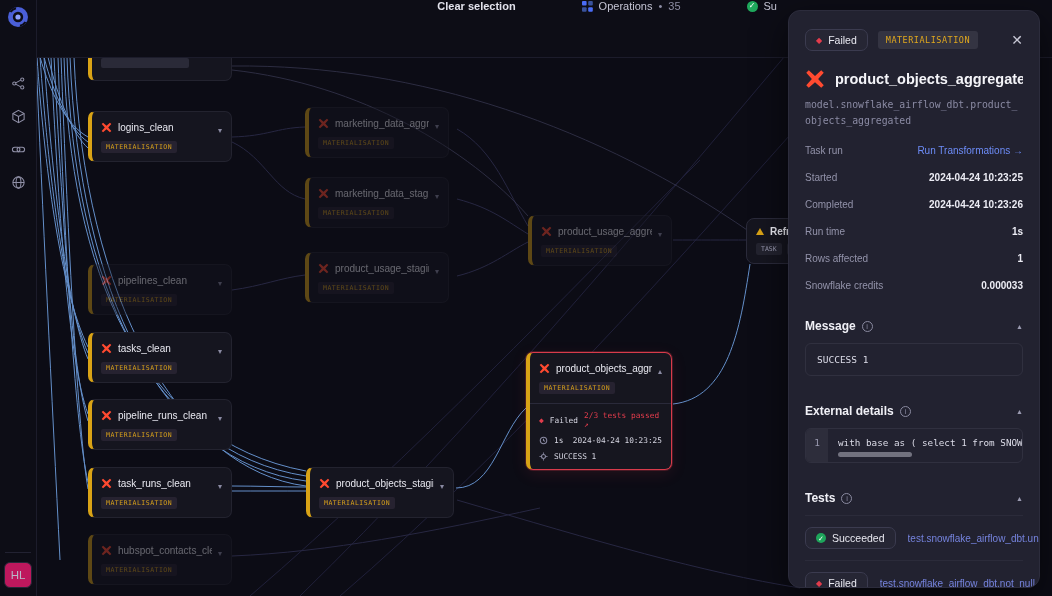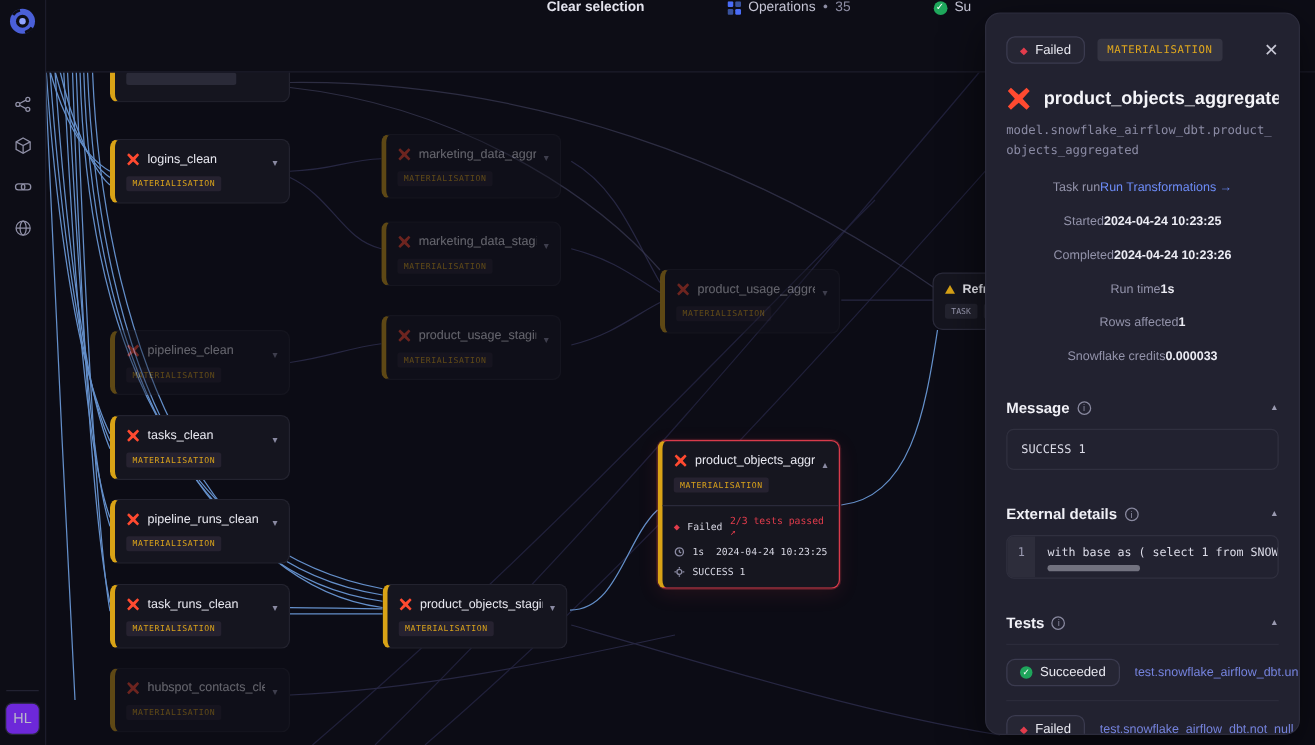--- a/index.html
+++ b/index.html
@@ -17,21 +17,21 @@
   #header { position:absolute; left:37px; top:0; right:0; height:58px; z-index:5;
     background:#0d0d16; border-bottom:1px solid #1c1c2b; display:flex; align-items:center; }
 
   .logo-wrap { margin-top:5px; width:24px; height:24px; }
   .side-icons { margin-top:42px; display:flex; flex-direction:column; gap:9px; align-items:center; }
   .side-icon { width:24px; height:24px; display:flex; align-items:center; justify-content:center;
     border-radius:5px; cursor:pointer; }
   .side-icon svg { stroke:#8f8fa6; fill:none; stroke-width:1.1; }
   .side-bottom { margin-top:auto; width:100%; display:flex; flex-direction:column; align-items:center; }
   .side-div { width:26px; border-top:1px solid #222232; margin-bottom:9px; }
-  .avatar { width:28px; height:26px; margin-bottom:8px; background:#6d28d9; border:1px solid #272738;
+  .avatar { width:28px; height:26px; margin-bottom:8px; background:#be185d; border:1px solid #272738;
     border-radius:6px; color:#b9b9c9; font-size:11.5px; display:flex; align-items:center; justify-content:center; }
 
   .htitles { padding-left:20px; }
   .htitle { font-size:14.5px; font-weight:700; color:#f2f2f7; letter-spacing:.1px; }
   .hsub { margin-top:4px; font-size:10.5px; color:#73738c; }
   .header-right { position:absolute; right:275px; top:0; height:58px; display:flex; align-items:flex-start; gap:22px; }
   .clear-sel { font-size:11px; color:#e2e2ec; font-weight:600; cursor:pointer; white-space:nowrap; }
   .chip { display:flex; align-items:center; gap:6px; font-size:11px; color:#c4c4d4; cursor:pointer; white-space:nowrap;margin-left:44px; }
   .chip .count { color:#8d8da4; }
   .ops-icon { width:11px; height:11px; display:inline-block; }
@@ -85,21 +85,21 @@
     padding:4px 10px; font-size:10.5px; color:#e8e8f0; background:rgba(255,255,255,.02); }
   .ptype { background:#343442; color:#e0a81e; font-family:"DejaVu Sans Mono", monospace; font-size:8.5px;
     letter-spacing:.5px; padding:4px 8px; border-radius:3px; }
   .p-close { margin-left:auto; color:#c9c9d6; font-size:14px; cursor:pointer; line-height:1; }
   .p-title-row { display:flex; align-items:center; gap:10px; margin-top:18px; }
   .p-title { font-size:14.5px; font-weight:700; color:#f4f4f8; white-space:nowrap; overflow:hidden; }
   .dbt-big { width:20px; height:20px; flex:none; }
   .p-sub { margin-top:8px; font-family:"DejaVu Sans Mono", monospace; font-size:9.8px; color:#8b8ba4;
     line-height:1.65; word-break:break-all; }
   .fields { margin-top:14px; }
-  .frow { display:flex; align-items:center; justify-content:center; margin:16px 0 11px 0; }
+  .frow { display:flex; align-items:center; justify-content:space-between; margin:16px 0 11px 0; }
   .flabel { font-size:10px; color:#9393aa; }
   .fvalue { font-size:10px; color:#ececf4; font-weight:700; }
   .fvalue.link { color:#6d8cf7; font-weight:500; cursor:pointer; }
   .sec-head { display:flex; align-items:center; gap:6px; margin-top:28px; font-size:12px; font-weight:700; color:#f0f0f6; }
   .info-i { width:11px; height:11px; border:1px solid #8a8aa0; border-radius:50%; color:#8a8aa0; font-size:7.5px;
     display:inline-flex; align-items:center; justify-content:center; cursor:pointer; font-weight:400; }
   .collapse { margin-left:auto; color:#9a9ab0; font-size:7px; cursor:pointer; }
   .msg-box { margin-top:10px; border:1px solid #30303f; border-radius:6px; padding:10px 11px;
     font-family:"DejaVu Sans Mono", monospace; font-size:9.5px; color:#dcdce8; }
   .code-box { margin-top:10px; border:1px solid #30303f; border-radius:6px; display:flex; overflow:hidden; }

